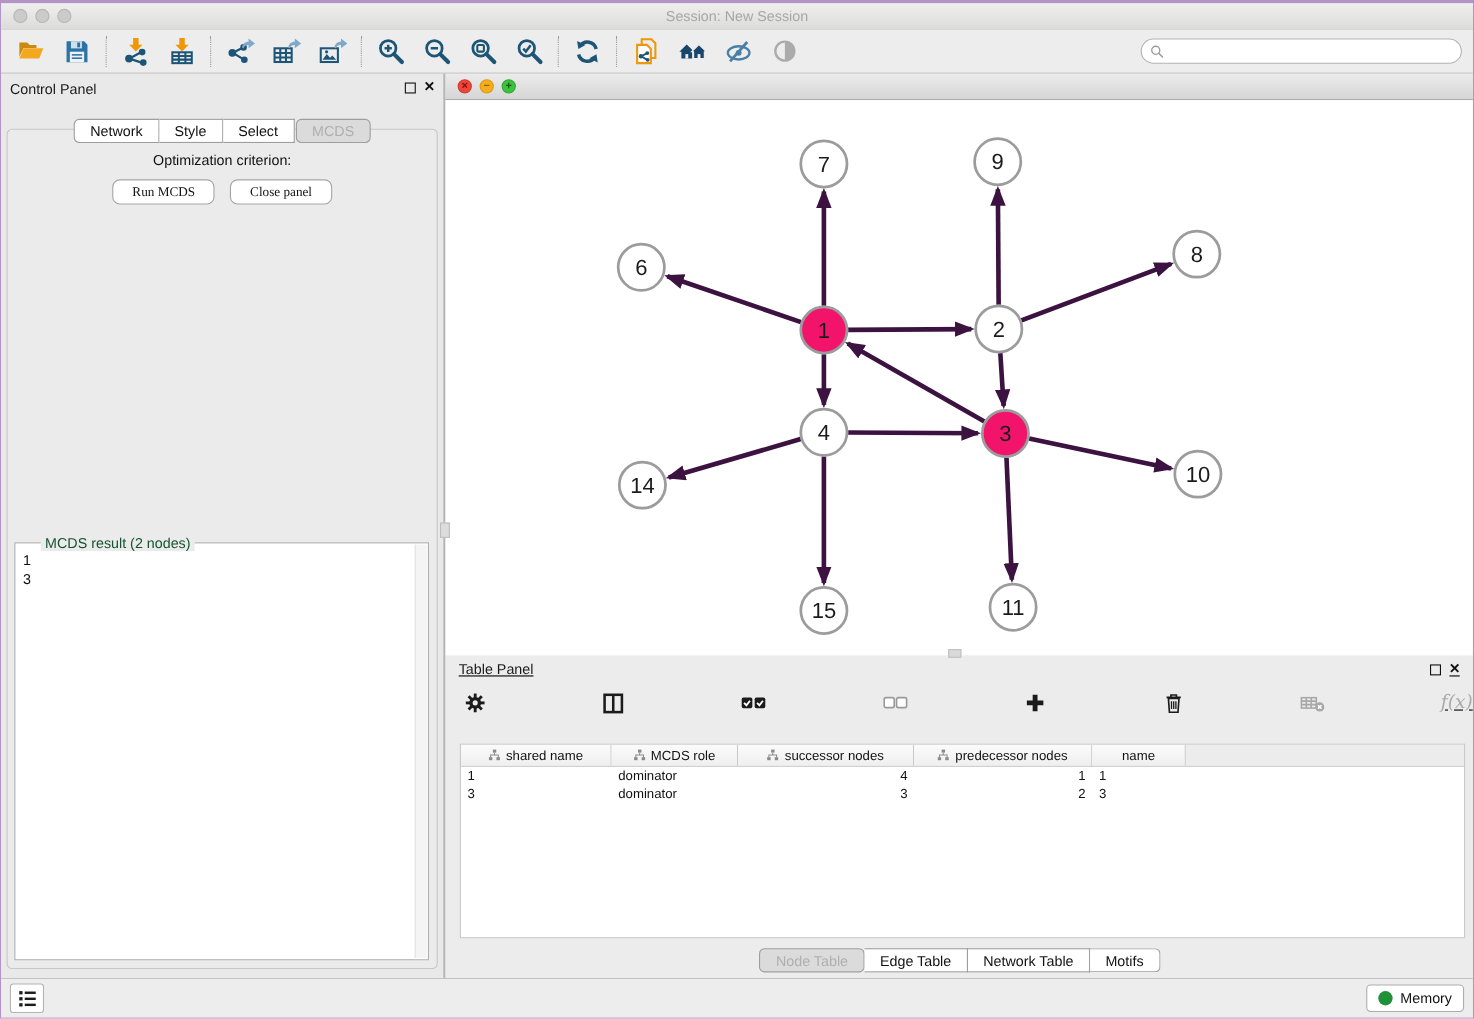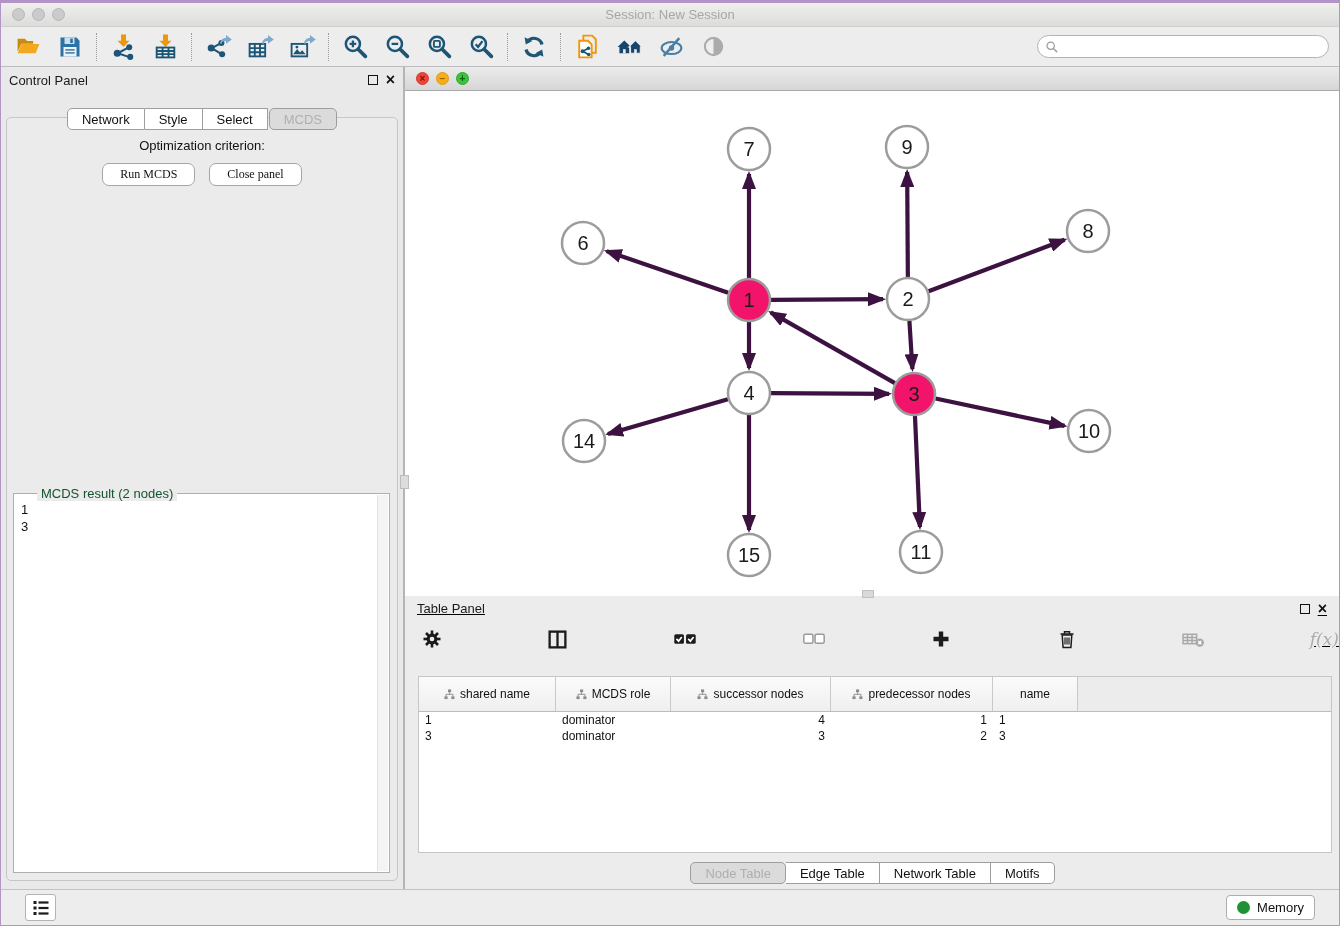--- a/index.html
+++ b/index.html
@@ -84,34 +84,34 @@
 
   
   .table-panel { flex:1 1 auto; background:#ECECEC; position:relative; min-height:0;text-decoration:underline; }
   .tp-head { height:25px; display:flex; align-items:center; padding:0 12px; }
   .tp-toolbar { height:36px; display:flex; align-items:center; gap:21px; padding-left:17px;justify-content:space-between; }
   .tp-icon { display:flex; align-items:center; justify-content:center; cursor:pointer; }
   .tp-icon.disabled { cursor:default; }
   .fx-label { font-family:"DejaVu Serif", serif; font-style:italic; font-size:17px; color:#ABABAB; }
 
   .data-table { position:absolute; left:13px; right:7px; top:80px; height:177px; background:#fff; border:1px solid #C6C6C6; overflow:hidden; }
-  .thead { display:flex; height:35px; border-bottom:1px solid #BCBCBC; }
+  .thead { display:flex; height:20px; border-bottom:1px solid #BCBCBC; }
   .th { background:linear-gradient(#FBFBFB,#EFEFEF); border-right:1px solid #C9C9C9; display:flex;
         align-items:center; justify-content:center; gap:5px; font-size:12px; color:#111; cursor:pointer; overflow:hidden; }
   .th svg { flex:0 0 auto; }
   .th-fill { flex:1 1 auto; background:#ECECEC; }
   .trow { display:flex; height:16px; }
   .td { font-size:12px; color:#111; padding:1px 6px 0 6px; overflow:hidden; white-space:nowrap; cursor:default; }
   .td.r { text-align:right; }
 
   .tp-tabs { position:absolute; left:0; right:0; bottom:5px; display:flex; justify-content:center; }
 
   
   .statusbar { height:36px; flex:0 0 auto; background:#EDEDED; border-top:1px solid #C2C2C2;
-               display:flex; align-items:center; padding:0 24px; }
+               display:flex; align-items:center; padding:0 8px; }
   .list-btn { width:31px; height:27px; background:#fff; border:1px solid #B3B3B3; border-radius:3px;
               display:flex; align-items:center; justify-content:center; cursor:pointer; }
   .memory-btn { margin-left:auto; height:25px; padding:0 10px; background:#fff; border:1px solid #ADADAD;
                 border-radius:4px; display:flex; align-items:center; gap:7px; font-size:13px; color:#111; cursor:pointer; }
   .mem-dot { width:13px; height:13px; border-radius:50%; background:#1F9136; }
 </style>
 </head>
 <body>
 
 <div class="app">

